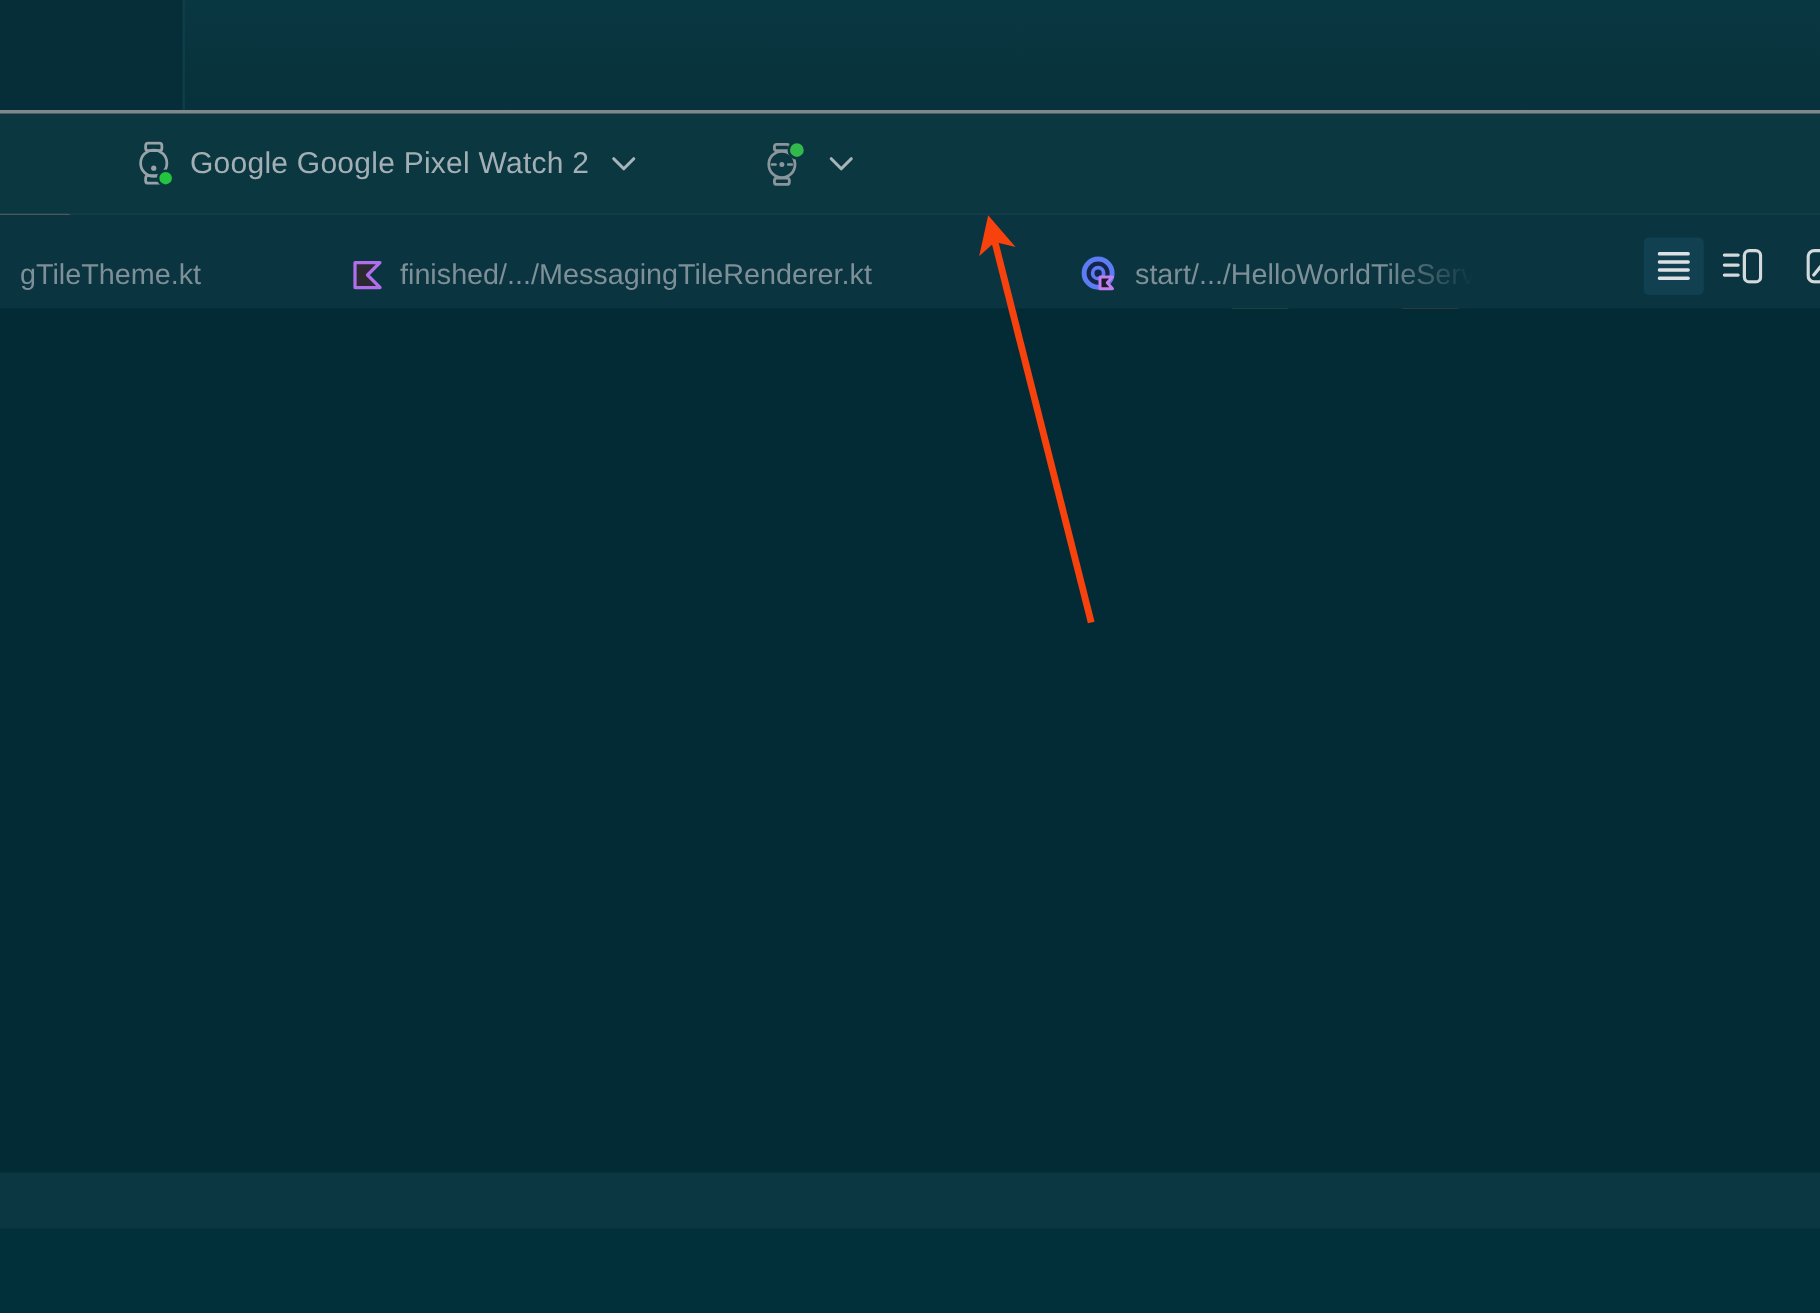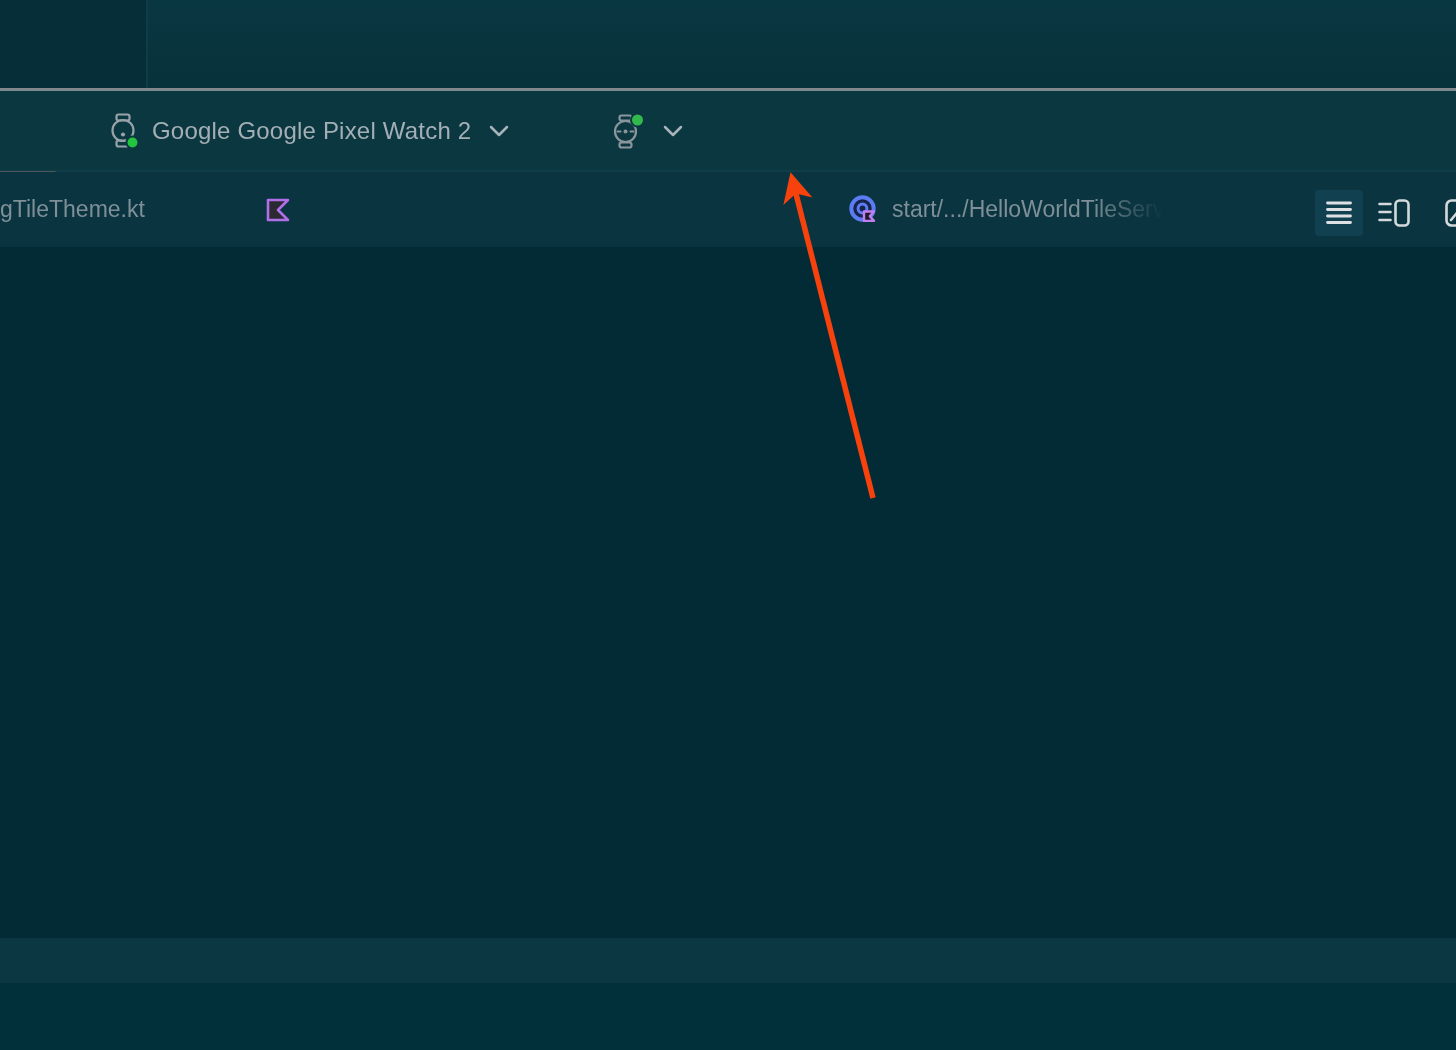--- a/index.html
+++ b/index.html
@@ -25,21 +25,21 @@
   .stop-btn{left:1114px;background:#d95e55;}
   .ghost-btn{position:absolute;background:none;border:none;padding:0;cursor:pointer;
              display:flex;align-items:center;justify-content:center;}
 
   .toolbar-divider{position:absolute;left:0;top:170px;width:1456px;height:2px;background:#113d48;}
   .scroll-thumb{position:absolute;left:0;top:171px;width:57px;height:6px;background:#4d565b;
                 border-radius:0 3px 3px 0;cursor:grab;}
 
   
   .tabbar{position:absolute;left:0;top:172px;width:1456px;height:75px;background:#093440;}
-  .tab{position:absolute;top:0;height:75px;display:flex;align-items:center;gap:13px;cursor:pointer;}
+  .tab{position:absolute;top:10px;height:75px;display:flex;align-items:center;gap:13px;cursor:pointer;margin-left:16px;}
   .tab .tab-lbl{color:#7e8f97;font-size:23px;white-space:nowrap;}
   .fade-lbl{max-width:348px;overflow:hidden;
             -webkit-mask-image:linear-gradient(to right,#000 72%,transparent 98%);
             mask-image:linear-gradient(to right,#000 72%,transparent 98%);text-align:right;}
   .mode-btn{position:absolute;top:190px;width:48px;height:46px;border:none;background:none;
             border-radius:4px;display:flex;align-items:center;justify-content:center;cursor:pointer;}
   .mode-btn.selected{background:#114150;}
 
   
   .editor-area{position:absolute;left:0;top:247px;width:1456px;height:691px;background:#032b35;}
@@ -183,20 +183,21 @@
     <div class="tab" style="left:0;">
       <span class="tab-lbl">gTileTheme.kt</span>
     </div>
 
     <div class="tab" style="left:265px;">
       <span>
         <svg width="26" height="26" viewBox="0 0 26 26">
           <path d="M3,3 H23 L13,13 L23,23 H3 Z" fill="#2b2a33" stroke="#b06ee8" stroke-width="2.6" stroke-linejoin="round"></path>
         </svg>
       </span>
+      <span class="tab-lbl">finished/.../MessagingTileRenderer.kt</span>
     </div>
 
     <div class="tab" style="left:848px;">
       <span>
         <svg width="31" height="31" viewBox="0 0 31 31">
           <circle cx="14.5" cy="14.5" r="11.2" fill="#16244a" stroke="#5b7cf3" stroke-width="4"></circle>
           <circle cx="14.5" cy="14.5" r="4.4" fill="none" stroke="#5b7cf3" stroke-width="3"></circle>
           <path d="M16,17.5 h10 l-4.2,4.7 4.2,4.7 h-10 z" fill="#1d1b26" stroke="#c07ef2" stroke-width="2.4" stroke-linejoin="round"></path>
         </svg>
       </span>

